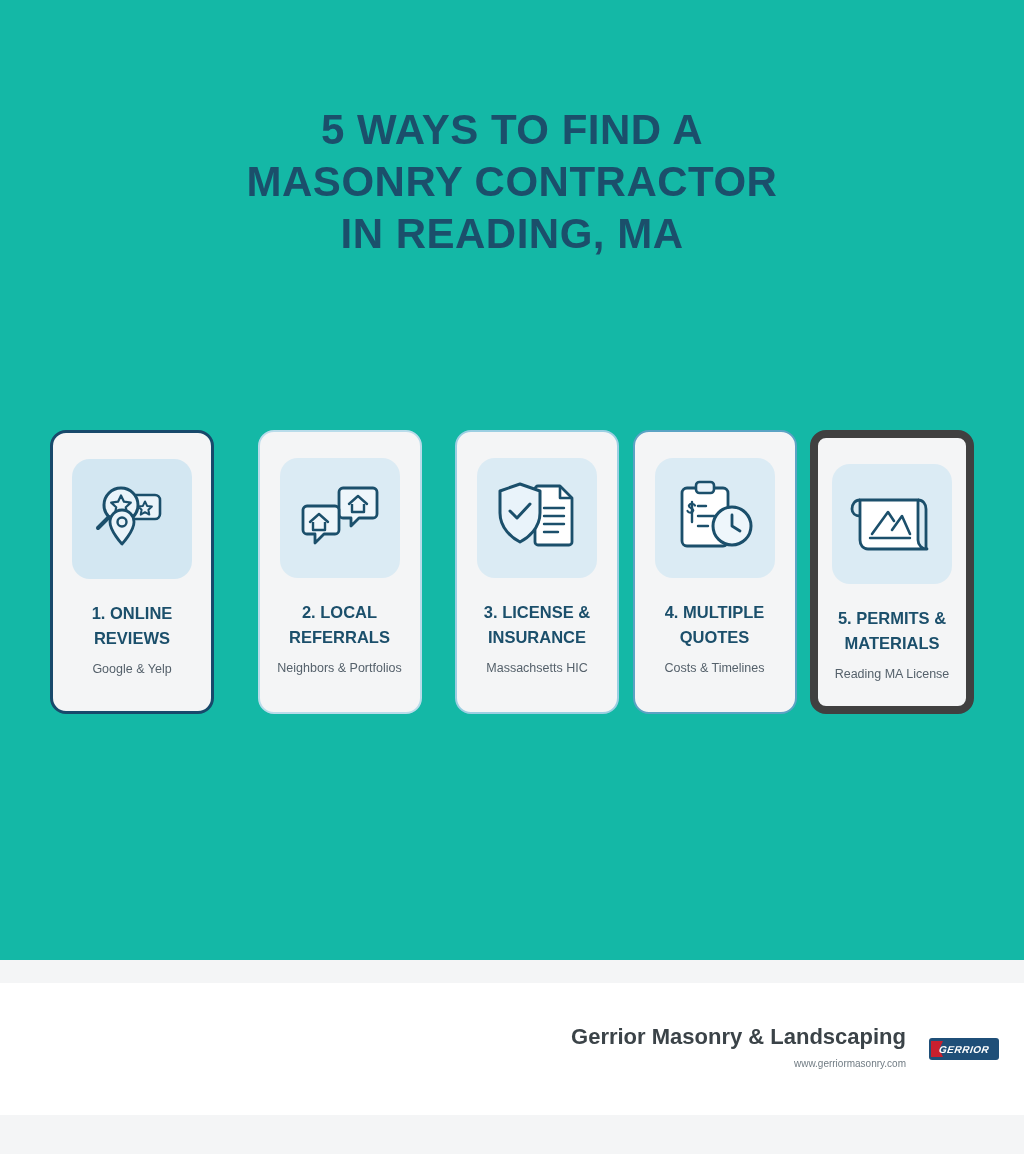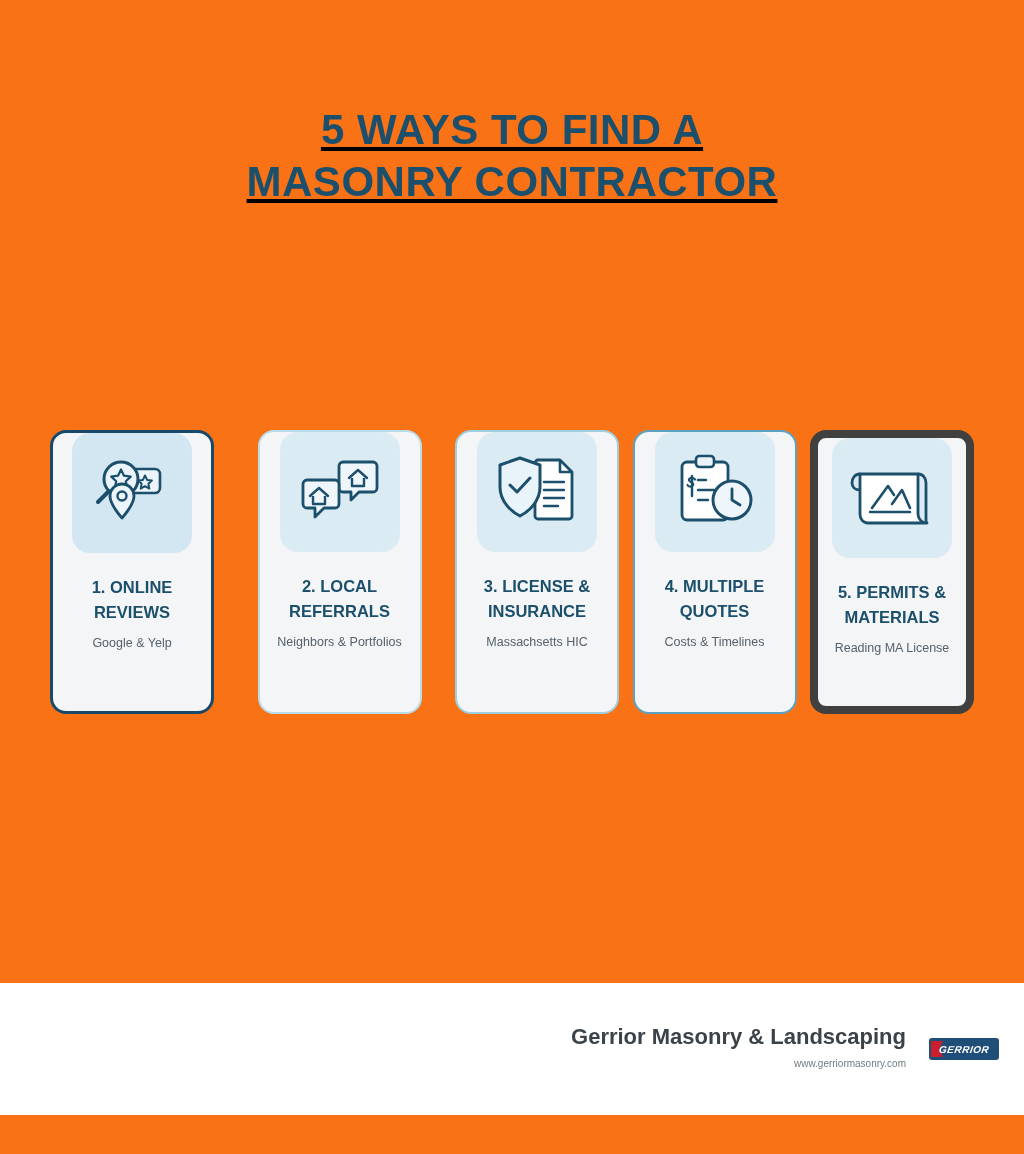--- a/index.html
+++ b/index.html
@@ -10,25 +10,24 @@
     width: 1024px;
     height: 1154px;
     background: #f4f5f6;
     font-family: "Liberation Sans", sans-serif;
     overflow: hidden;
     position: relative;
   }
   .page {
     position: relative;
     width: 1024px;
-    height: 1154px;
-    background: #f97316;
+    height: 960px;
+    background: #14b8a6;
     display: flex;
     flex-direction: column;
-    text-decoration: underline;
   }
 
   
   .title-block {
     margin-top: 104px;
     text-align: center;
     color: #1b4f6b;
     font-weight: bold;
     font-size: 42px;
     line-height: 52px;
@@ -52,20 +51,21 @@
   }
   .card {
     width: 164px;
     height: 284px;
     border-radius: 16px;
     background: #f4f5f6;
     box-sizing: border-box;
     display: flex;
     flex-direction: column;
     align-items: center;
+    padding-top: 26px;
   }
   .card.c1 { border: 3px solid #18496b; }
   .card.c2 { border: 2px solid #b9dcea; margin-left: 30px; }
   .card.c3 { border: 2px solid #9ccfe2; margin-left: 20px; }
   .card.c4 { border: 2px solid #5ba3c4; }
   .card.c5 { border: 8px solid #404040; }
 
   .icon-box {
     width: 120px;
     height: 120px;
@@ -177,20 +177,21 @@
   }
 </style>
 </head>
 <body>
 
 <div class="page">
 
   <div class="title-block">
     <span class="title-line">5 Ways to Find a</span>
     <span class="title-line">Masonry Contractor</span>
+    <span class="title-line">in Reading, MA</span>
   </div>
 
   <div class="cards-row">
 
     <div class="card c1">
       <div class="icon-box">
         <span>
           <svg width="86" height="76" viewBox="0 0 86 76" fill="none" xmlns="http://www.w3.org/2000/svg">
             <rect x="41" y="16" width="30" height="24" rx="5" stroke="#1b4f6b" stroke-width="2.6" fill="#eaf4fa"></rect>
             <path d="M56 22.5l2.1 4.4 4.8.6-3.5 3.3.9 4.8-4.3-2.4-4.3 2.4.9-4.8-3.5-3.3 4.8-.6z" stroke="#1b4f6b" stroke-width="2" fill="none" stroke-linejoin="round"></path>

